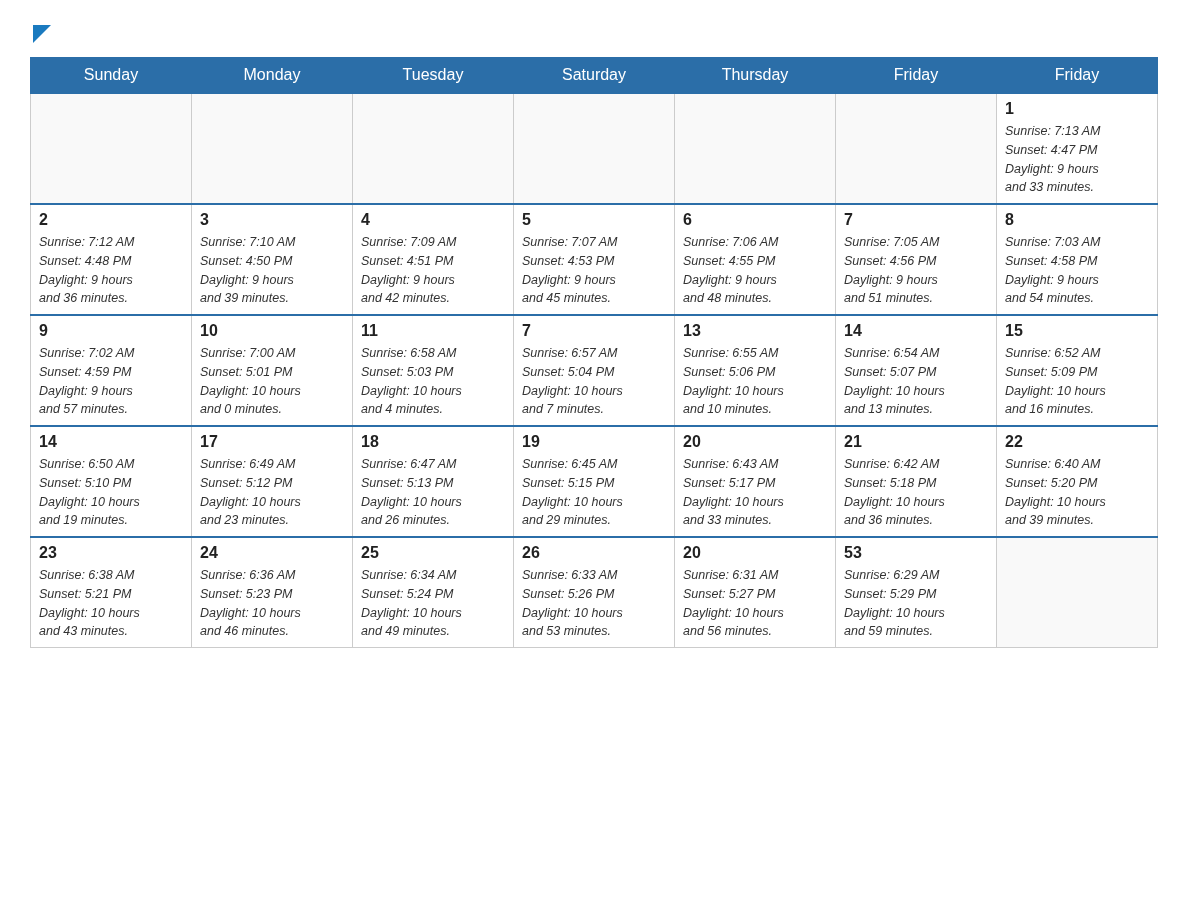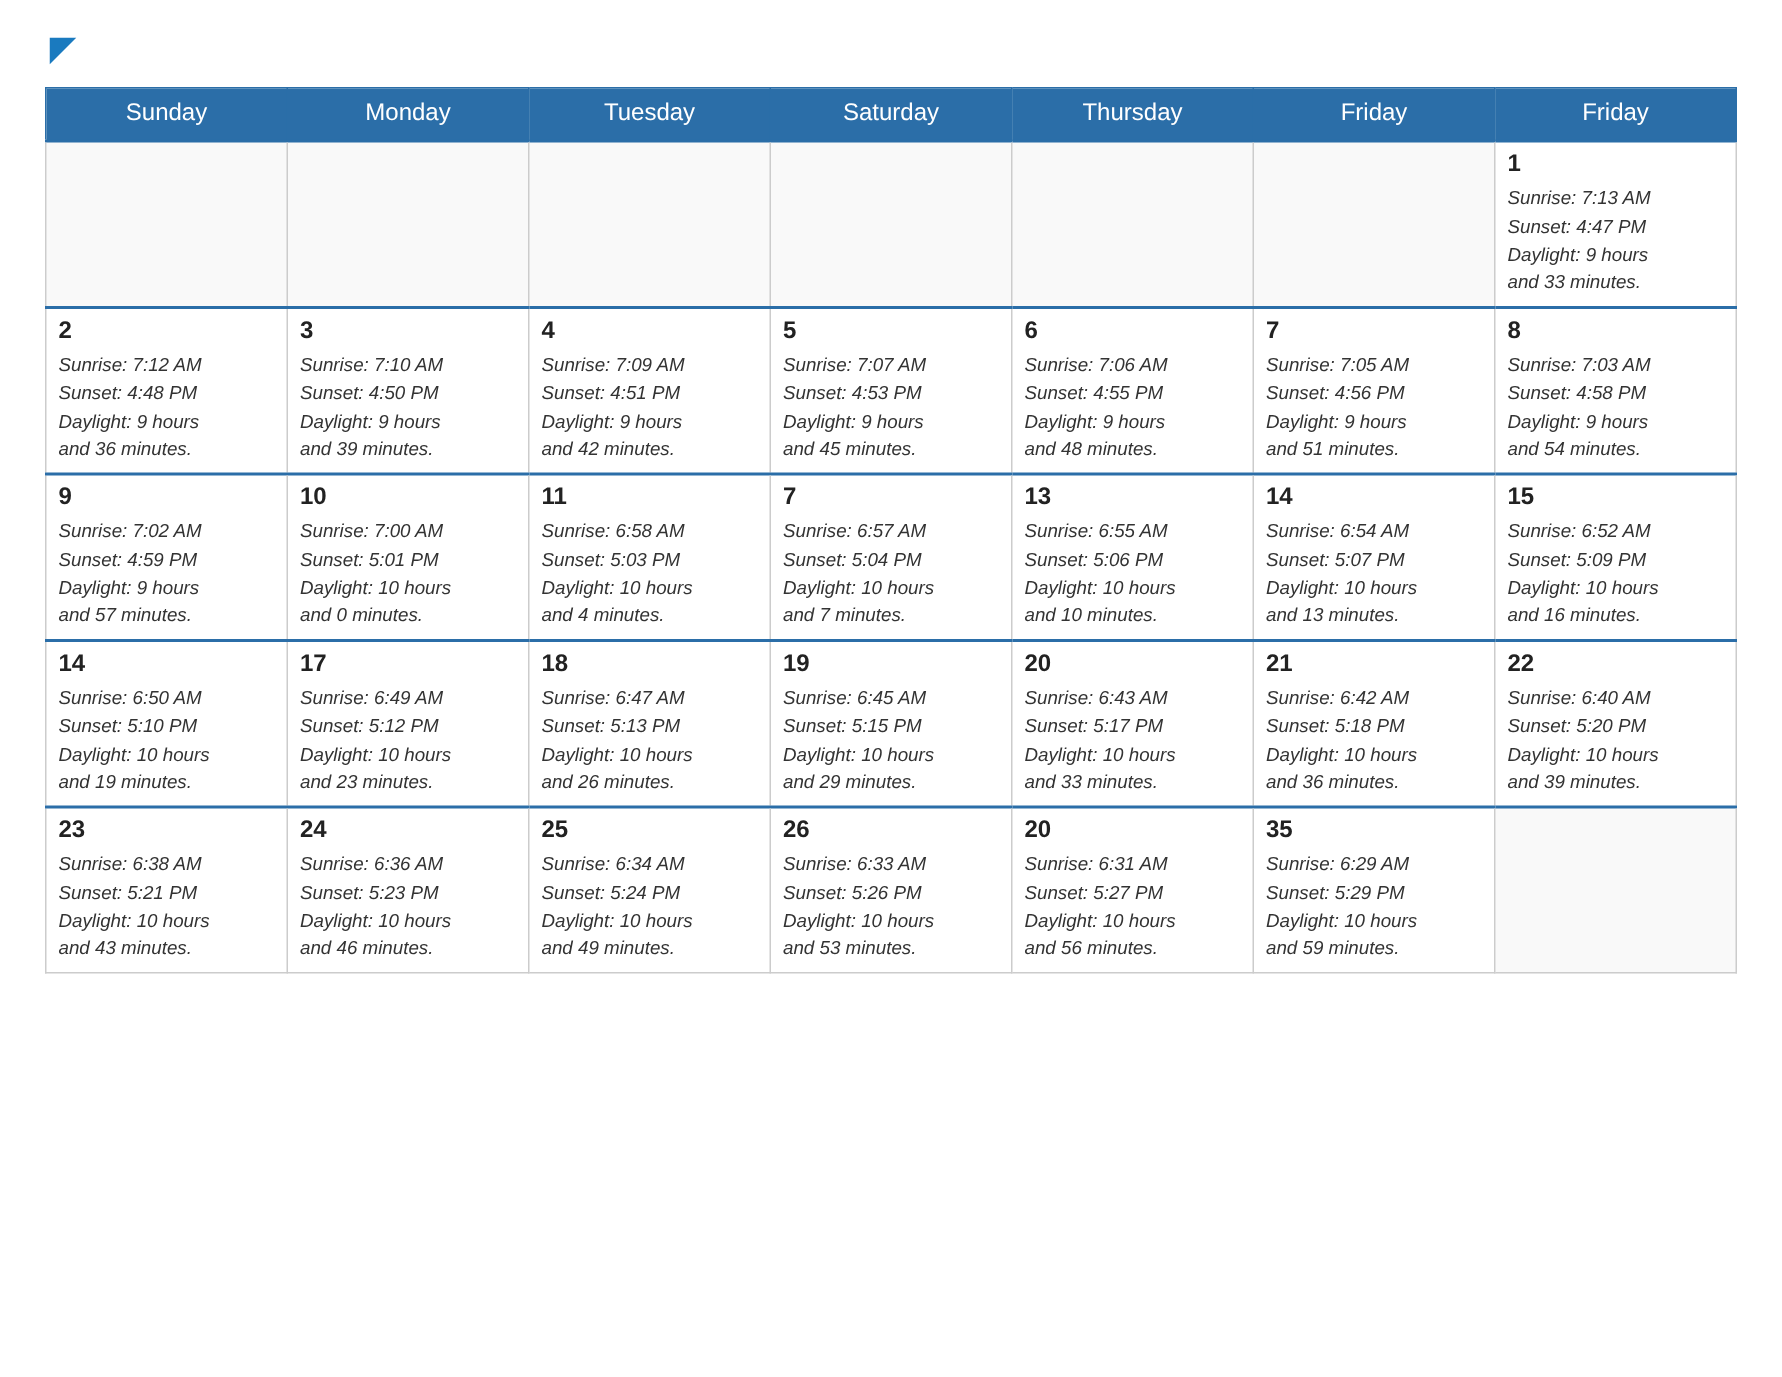--- a/index.html
+++ b/index.html
@@ -246,19 +246,19 @@
         </td>
         <td>
           <div class="day-number">26</div>
           <div class="day-info">Sunrise: 6:33 AM<br>Sunset: 5:26 PM<br>Daylight: 10 hours<br>and 53 minutes.</div>
         </td>
         <td>
           <div class="day-number">20</div>
           <div class="day-info">Sunrise: 6:31 AM<br>Sunset: 5:27 PM<br>Daylight: 10 hours<br>and 56 minutes.</div>
         </td>
         <td>
-          <div class="day-number">35</div>
+          <div class="day-number">53</div>
           <div class="day-info">Sunrise: 6:29 AM<br>Sunset: 5:29 PM<br>Daylight: 10 hours<br>and 59 minutes.</div>
         </td>
         <td class="empty-cell"></td>
       </tr>
     </tbody>
 </table>
 
 </body></html>

